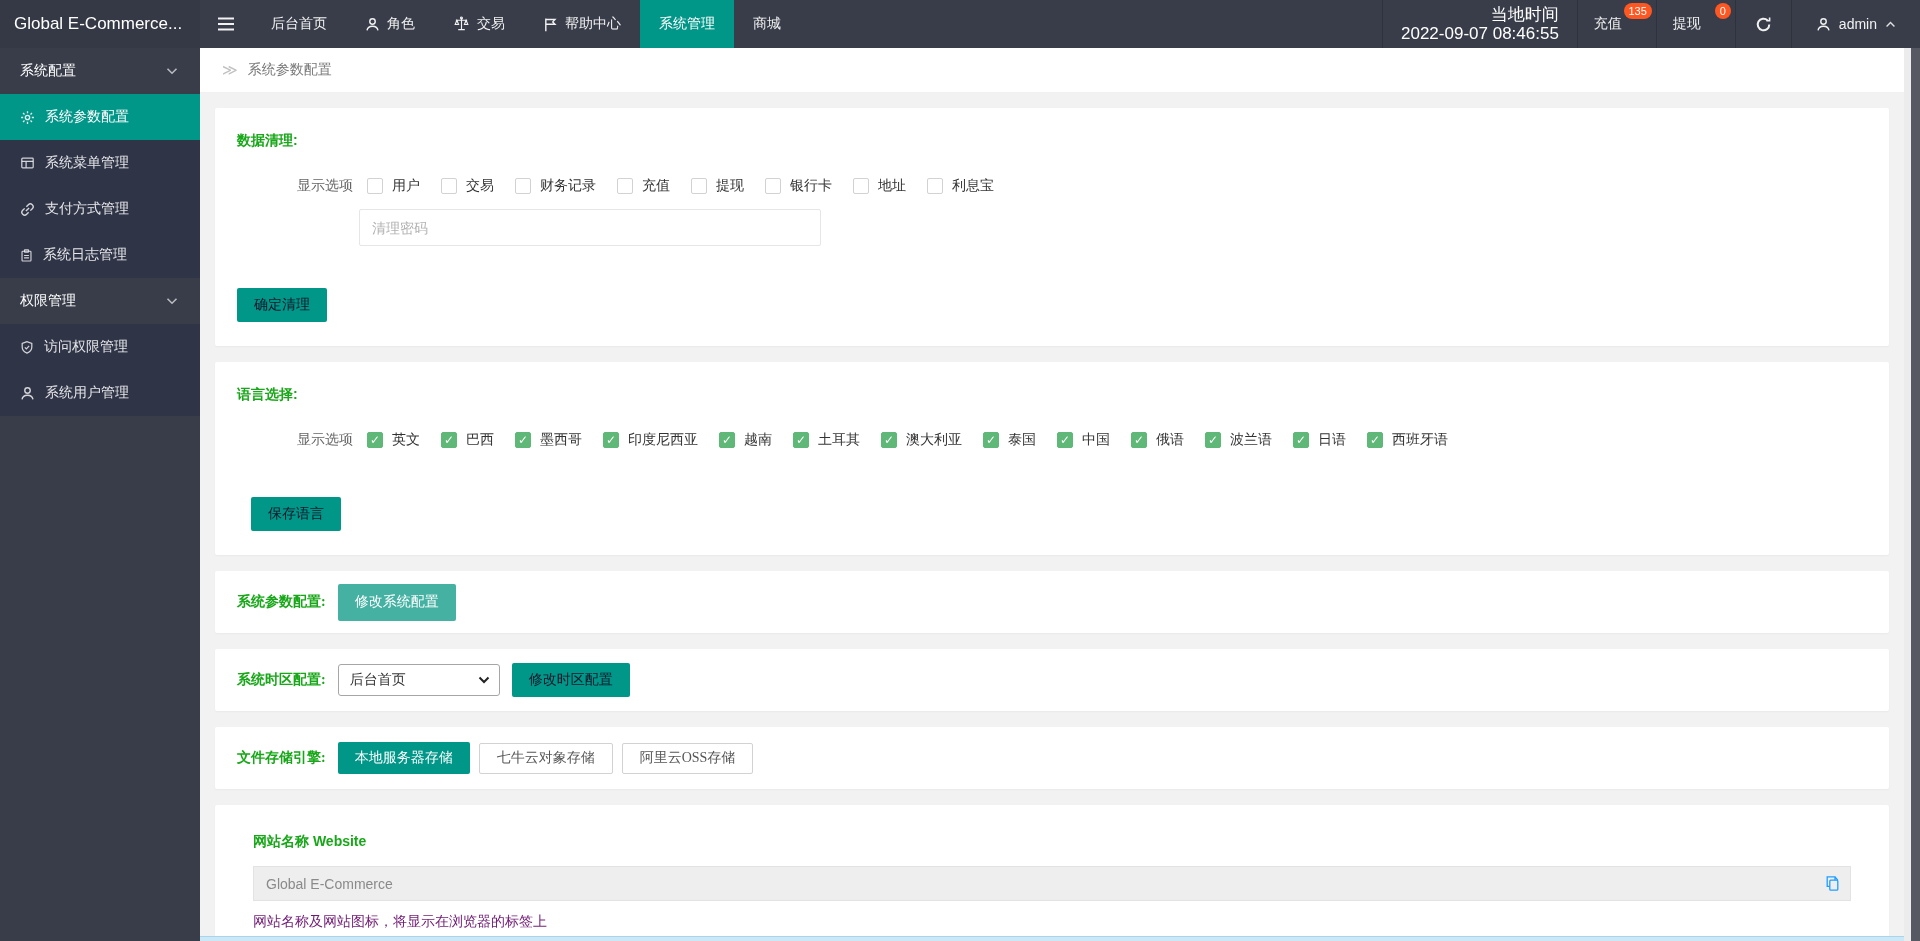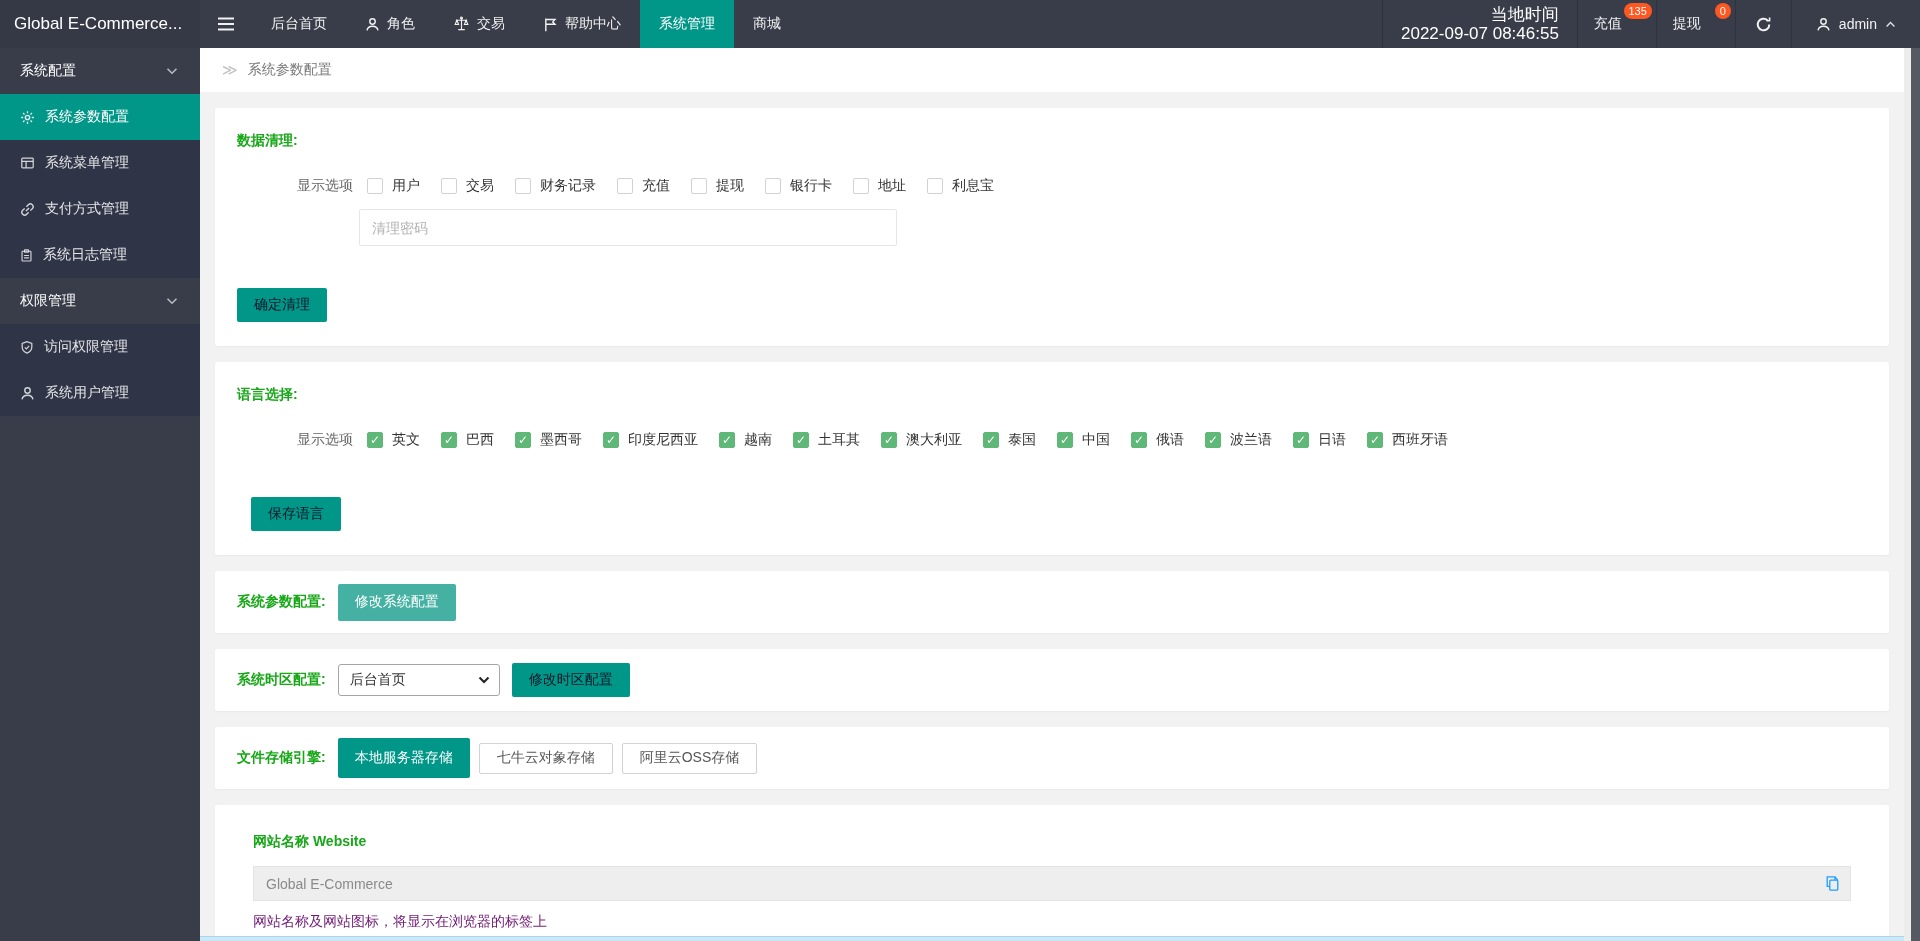--- a/index.html
+++ b/index.html
@@ -56,36 +56,36 @@
   .card-title, .green-label { color:#18a718; font-weight:bold; font-size:14px; white-space:nowrap; }
   .opt-row { display:flex; align-items:center; margin:27px 0 0 60px; }
   .opt-label { color:#666; margin-right:14px; white-space:nowrap; }
   .cb-list { display:flex; align-items:center; flex-wrap:wrap; }
   .cb { display:inline-flex; align-items:center; gap:9px; margin-right:21px; cursor:pointer; }
   .box { width:16px; height:16px; border:1px solid #d2d2d2; border-radius:2px;
     background:#fff; display:inline-flex; align-items:center; justify-content:center; }
   .checked-list .box { background:#5FB878; border-color:#5FB878; color:#fff; font-size:12px; }
   .checked-list .box::after { content:"✓"; }
 
-  .clean-input { display:block; margin:14px 0 0 122px; width:538px; height:37px;
+  .clean-input { display:block; margin:14px 0 0 122px; width:462px; height:37px;
     border:1px solid #e6e6e6; border-radius:2px; padding:0 12px; font-size:14px;
     color:#333; font-family:inherit; background:#fff; }
   .clean-input::placeholder { color:#b2b2b2; }
 
   .btn { border:none; border-radius:2px; font-size:14px; height:34px; padding:0 17px;
     cursor:pointer; font-family:inherit; white-space:nowrap; }
   .btn.primary { background:#009688; color:#0f172a; }
   .btn.light { background:#45b1a2; color:#fff; height:37px; }
   .btn.outline { background:#fff; border:1px solid #d2d2d2; color:#555; height:31px; }
   .storage-btns { display:flex; gap:9px; align-items:center; }
-  .storage-btns .btn.active { background:#009688; border:none; color:#fff; height:40px; }
+  .storage-btns .btn.active { background:#009688; border:none; color:#fff; height:32px; }
   .btn-row { margin-top:42px; }
   .lang-btn-row { margin-top:48px; margin-left:14px; }
 
-  .row-card { display:flex; align-items:center; gap:12px; padding:13px 22px; height:62px; }
+  .row-card { display:flex; align-items:center; gap:12px; padding:13px 22px; height:62px;font-family:Liberation Serif, serif; }
   .select { width:162px; height:32px; border:1px solid #a6a6a6; border-radius:3px;
     background:#fff; display:flex; align-items:center; justify-content:space-between;
     padding:0 9px 0 11px; cursor:pointer; }
   .sel-arrow { color:#222; }
 
   .website-card { padding:28px 38px 40px; margin-bottom:0; min-height:140px; }
   .site-title { margin-bottom:15px; }
   .site-input-wrap { position:relative; }
   .site-input { width:100%; height:35px; background:#eee; border:1px solid #e3e3e3;
     color:#8a8a8a; padding:0 12px; font-size:14px; font-family:inherit; }

